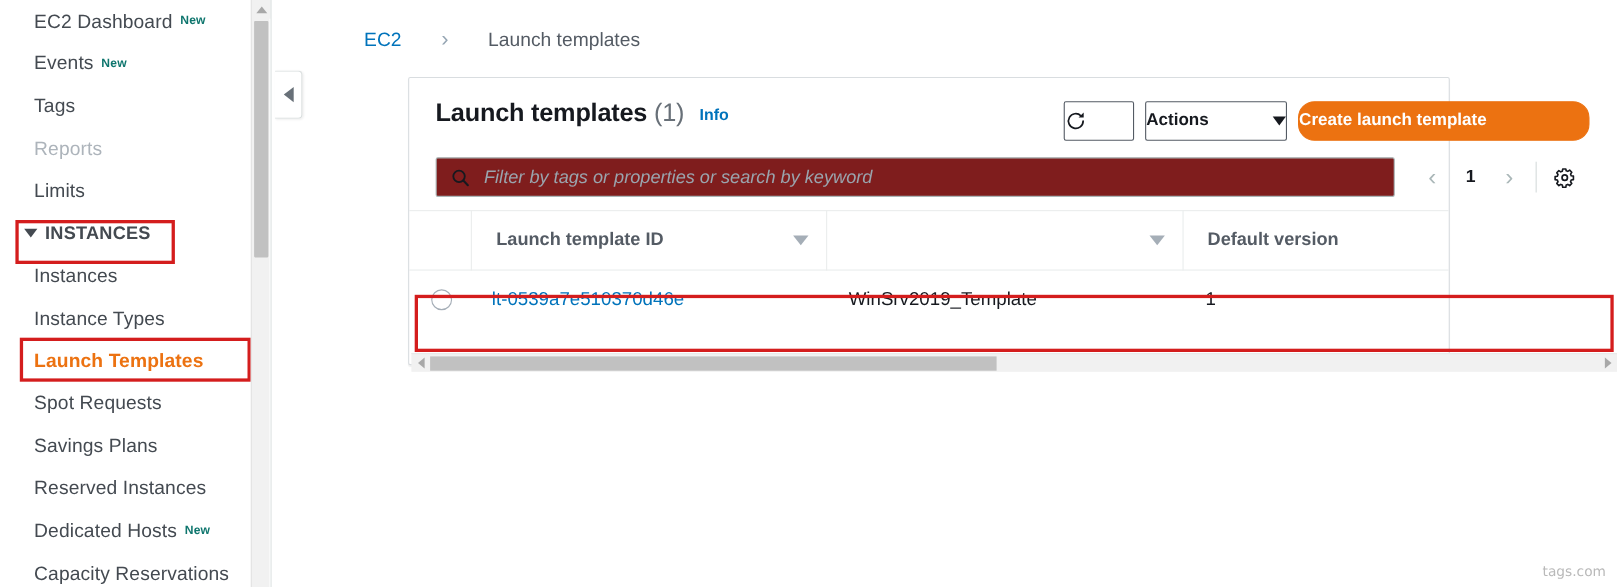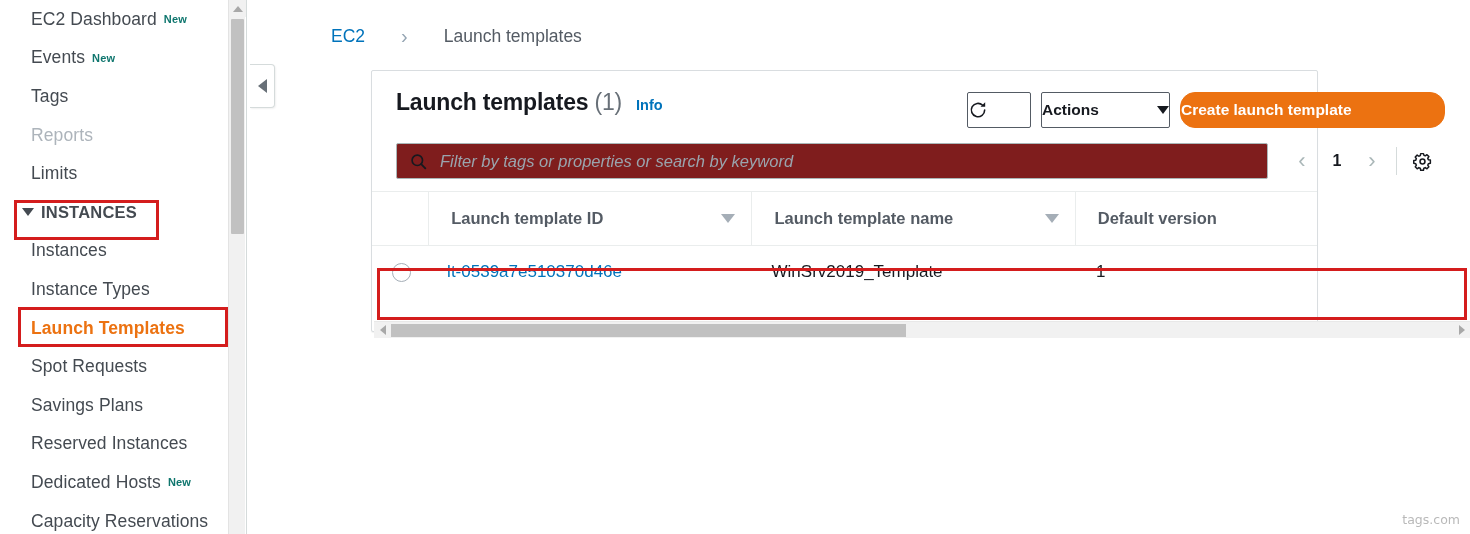--- a/index.html
+++ b/index.html
@@ -518,21 +518,20 @@
 
       <div id="table">
 
         <div id="thead">
           <div class="th first col-select"></div>
           <div class="th col-id">
             <span>Launch template ID</span>
             <span class="sort"></span>
           </div>
           <div class="th col-name">
-            <span>Launch template name</span>
             <span class="sort"></span>
           </div>
           <div class="th col-ver">
             <span>Default version</span>
           </div>
         </div>
 
         <div id="trow">
           <div class="td col-select" style="padding-left:0">
             <span class="radio"></span>

